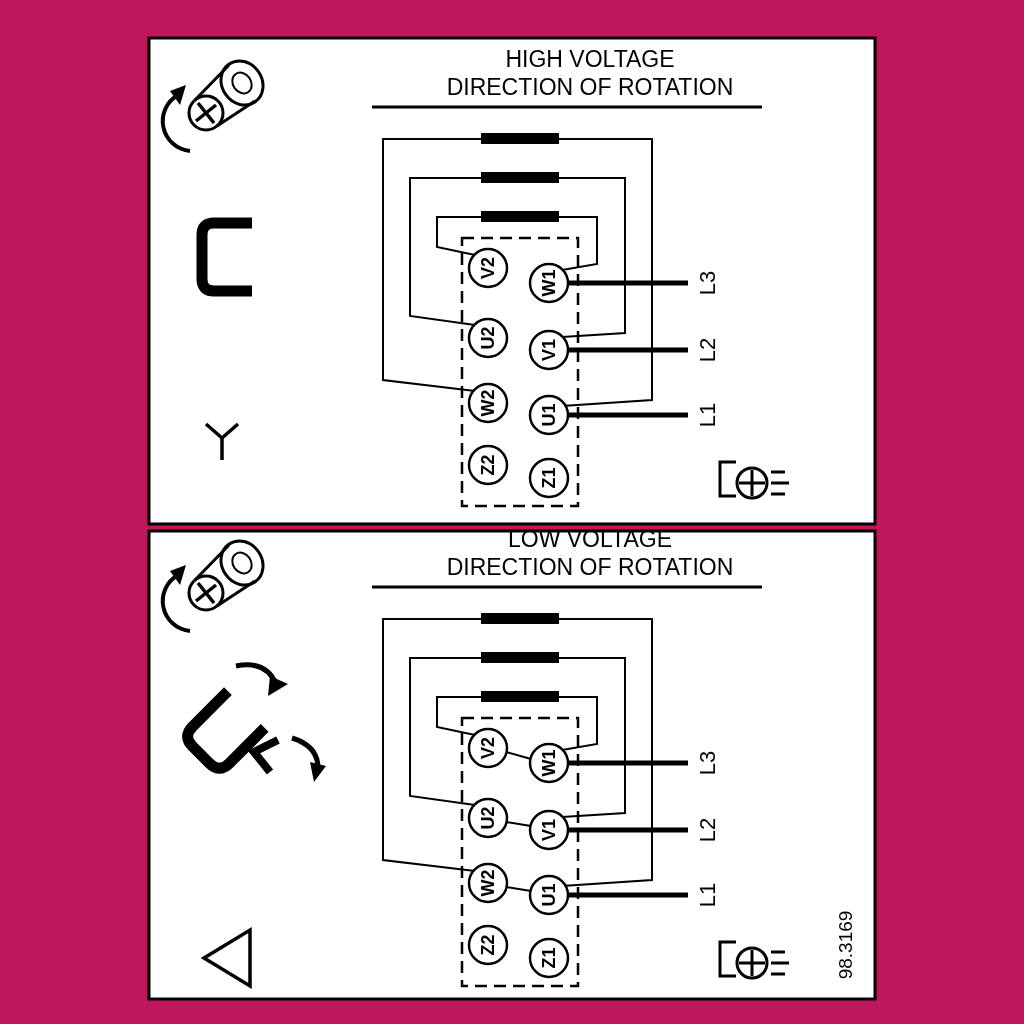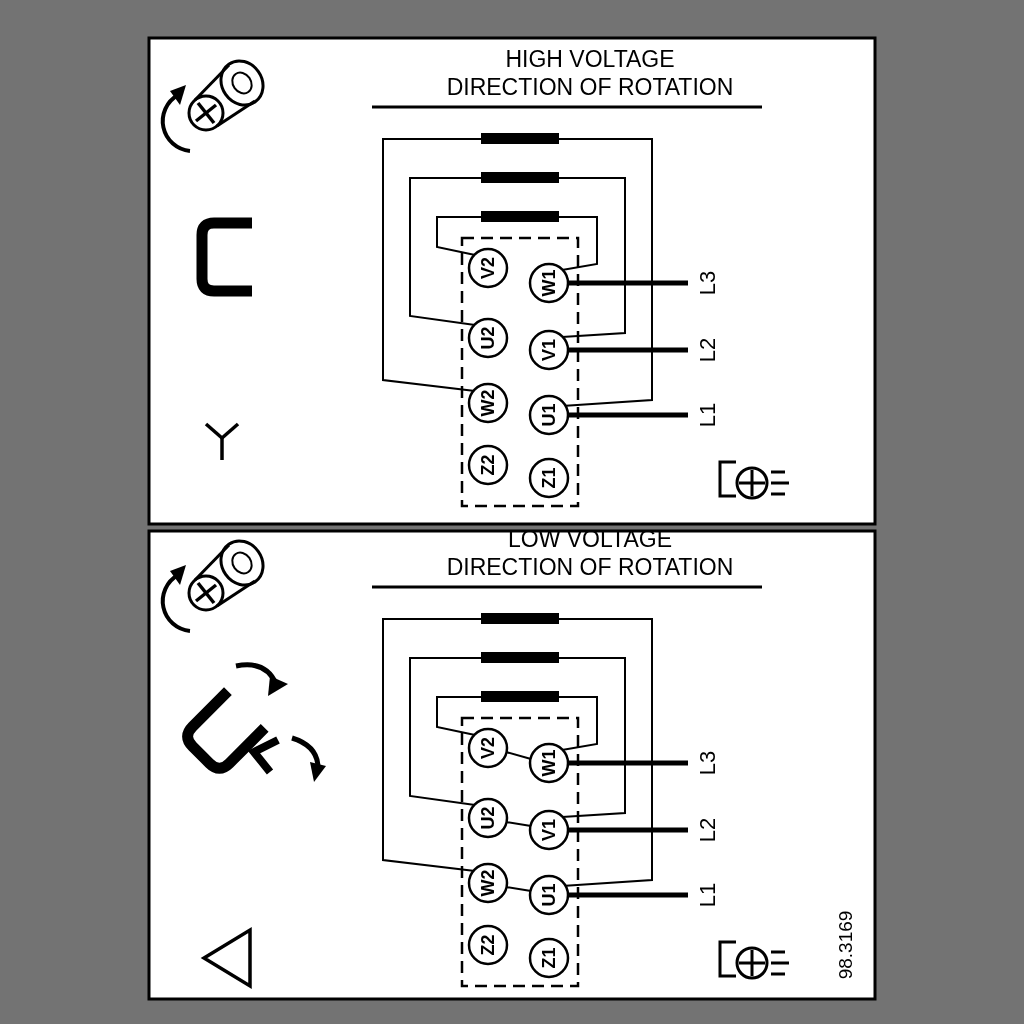--- a/index.html
+++ b/index.html
@@ -1,16 +1,16 @@
 <!DOCTYPE html>
 <html><head>
 <meta charset="utf-8">
 <style>
   html,body{margin:0;padding:0;background:#ffffff;}
-  .stage{position:relative;width:1024px;height:1024px;background:#737373;
+  .stage{position:relative;width:1024px;height:1024px;background:#be185d;
          font-family:"Liberation Sans",sans-serif;overflow:hidden;}
   svg{display:block;}
   svg text{font-family:"Liberation Sans",sans-serif;fill:#000;}
   .title{font-size:23px;}
   .tlabel{font-size:18px;font-weight:bold;}
   .llabel{font-size:22px;}
   .fignum{font-size:19px;}
   .frame{fill:#ffffff;stroke:#000;stroke-width:3;}
   .underline{stroke:#000;stroke-width:3;}
   .wire{fill:none;stroke:#000;stroke-width:2;}

